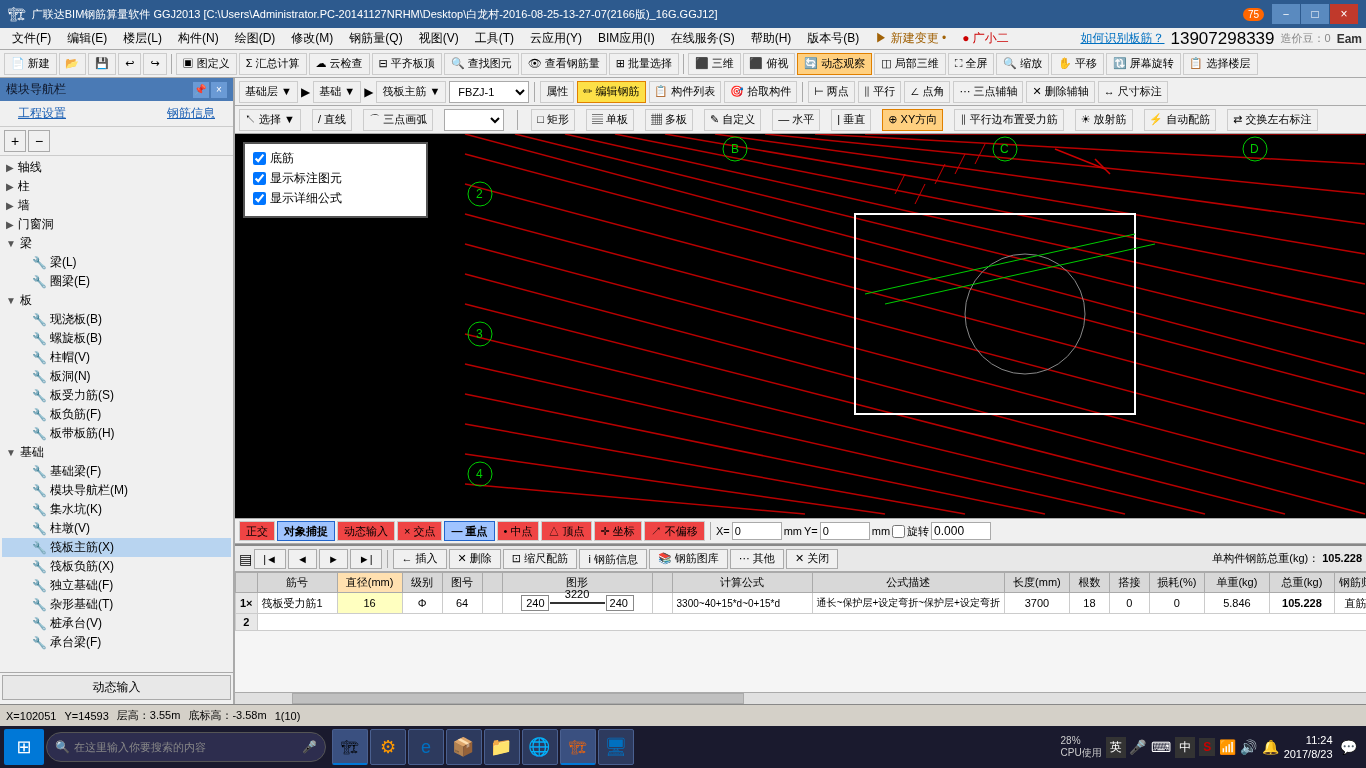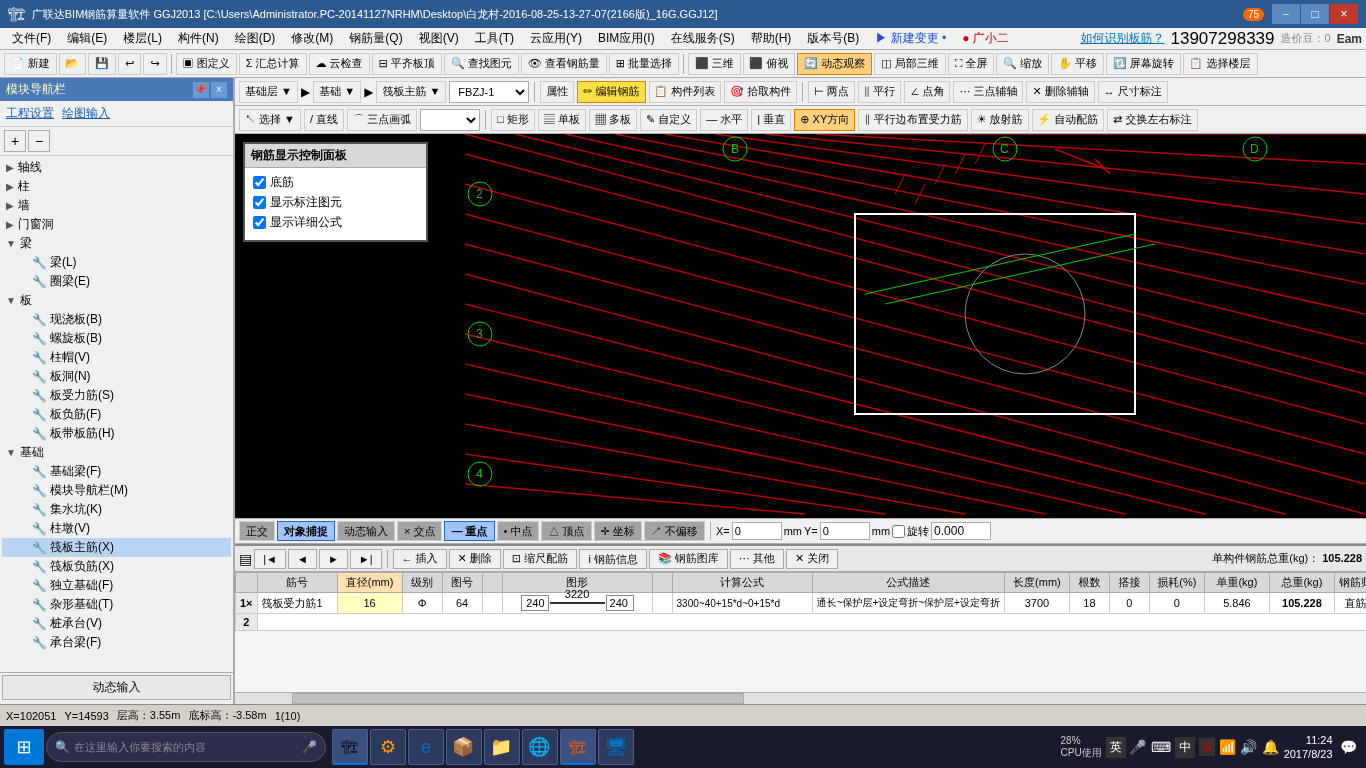--- a/index.html
+++ b/index.html
@@ -40,21 +40,21 @@
     
     #cad-canvas { flex: 1; background: #000; position: relative; overflow: hidden; }
 
     
     #rebar-panel { position: absolute; left: 8px; top: 8px; background: #fff; border: 2px solid #555; padding: 8px; width: 175px; z-index: 10; }
     .rebar-check { display: flex; align-items: center; gap: 4px; margin-bottom: 3px; font-size: 12px; }
     .rebar-check input { margin: 0; }
 
     
     #snap-bar { background: #f0f0f0; height: 26px; display: flex; align-items: center; padding: 0 6px; border-top: 1px solid #aaa; gap: 2px; font-size: 11px; overflow: hidden; flex-shrink: 0; }
-    .snap-btn { padding: 1px 6px; border: 1px solid #ccc; background: #a3a3a3; cursor: pointer; font-size: 11px; height: 20px; white-space: nowrap; }
+    .snap-btn { padding: 1px 6px; border: 1px solid #ccc; background: #ef4444; cursor: pointer; font-size: 11px; height: 20px; white-space: nowrap; }
     .snap-btn.active { background: #a0c4ff; border-color: #2266cc; font-weight: bold; }
 
     
     #table-area { background: #f5f5f5; border-top: 2px solid #888; height: 180px; display: flex; flex-direction: column; flex-shrink: 0; }
     .table-toolbar { background: #e8e8e8; height: 26px; display: flex; align-items: center; padding: 0 4px; border-bottom: 1px solid #aaa; gap: 2px; font-size: 11px; }
     .table-btn { padding: 1px 8px; border: 1px solid #aaa; background: #f0f0f0; cursor: pointer; font-size: 11px; height: 20px; white-space: nowrap; }
 
     .data-table { width: 100%; border-collapse: collapse; font-size: 11px; overflow: hidden; }
     .data-table th { background: #d8d8d8; border: 1px solid #aaa; padding: 2px 4px; text-align: center; white-space: nowrap; font-weight: normal; }
     .data-table td { border: 1px solid #ccc; padding: 2px 4px; text-align: center; white-space: nowrap; background: #fff; }
@@ -94,21 +94,21 @@
     <span class="menu-item">绘图(D)</span>
     <span class="menu-item">修改(M)</span>
     <span class="menu-item">钢筋量(Q)</span>
     <span class="menu-item">视图(V)</span>
     <span class="menu-item">工具(T)</span>
     <span class="menu-item">云应用(Y)</span>
     <span class="menu-item">BIM应用(I)</span>
     <span class="menu-item">在线服务(S)</span>
     <span class="menu-item">帮助(H)</span>
     <span class="menu-item">版本号(B)</span>
-    <span class="menu-item" style="color:#1d4ed8;text-align:center;">▶ 新建变更 •</span>
+    <span class="menu-item" style="color:#a16207;text-align:center;">▶ 新建变更 •</span>
     <span class="menu-item" style="color:#cc0000;">● 广小二</span>
     <div style="margin-left:auto;display:flex;align-items:center;gap:6px;">
       <span class="help-btn">如何识别板筋？</span>
       <span style="font-size:17px;">13907298339</span>
       <span style="font-size:11px;color:#888;">造价豆：0</span>
       <span style="font-size:12px;font-weight:bold;color:#333;">Eam</span>
     </div>
   </div>
 
   <div class="toolbar-row">
@@ -134,30 +134,30 @@
     <button class="tb-btn">🔍 缩放</button>
     <button class="tb-btn">✋ 平移</button>
     <button class="tb-btn">🔃 屏幕旋转</button>
     <button class="tb-btn">📋 选择楼层</button>
   </div>
 
   <div style="display:flex; width:1366px; height:calc(768px - 28px - 22px - 28px - 42px - 22px); position:relative;">
 
     <div id="sidebar">
       <div id="sidebar-header">
-        <span style="font-size:12px;color:#fef9c3;">模块导航栏</span>
+        <span style="font-size:12px;color:#0f172a;">模块导航栏</span>
         <div style="display:flex;gap:2px;">
           <button style="background:#6a9ad5;border:none;color:#fff;width:16px;height:16px;cursor:pointer;font-size:10px;">📌</button>
           <button style="background:#6a9ad5;border:none;color:#fff;width:16px;height:16px;cursor:pointer;font-size:10px;">×</button>
         </div>
       </div>
 
-      <div style="padding:4px 6px;border-bottom:1px solid #ccc;display:flex;gap:8px;">
+      <div style="padding:4px 18px;border-bottom:1px solid #ccc;display:flex;gap:8px;justify-content:space-between;">
         <span style="color:#1a5fb4;text-decoration:underline;cursor:pointer;font-size:12px;">工程设置</span>
-        <span style="color:#1a5fb4;text-decoration:underline;cursor:pointer;font-size:12px;">绘图输入</span>
+        <span style="color:#1a5fb4;text-decoration:underline;cursor:pointer;font-size:12px;">钢筋信息</span>
       </div>
 
       <div style="display:flex;gap:2px;padding:3px 4px;border-bottom:1px solid #ccc;">
         <button style="width:22px;height:22px;background:#f0f0f0;border:1px solid #aaa;cursor:pointer;font-size:14px;display:flex;align-items:center;justify-content:center;">+</button>
         <button style="width:22px;height:22px;background:#f0f0f0;border:1px solid #aaa;cursor:pointer;font-size:14px;display:flex;align-items:center;justify-content:center;">−</button>
       </div>
 
       <div class="tree-container" style="overflow-y:auto;flex:1;">
 
         <div class="tree-item">
@@ -290,21 +290,21 @@
         <button class="comp-btn">🎯 拾取构件</button>
         <div class="comp-sep"></div>
         <button class="comp-btn">⊢ 两点</button>
         <button class="comp-btn">∥ 平行</button>
         <button class="comp-btn">∠ 点角</button>
         <button class="comp-btn">⋯ 三点辅轴</button>
         <button class="comp-btn">✕ 删除辅轴</button>
         <button class="comp-btn">↔ 尺寸标注</button>
       </div>
 
-      <div class="draw-bar" style="background:#f0f0f0;height:28px;display:flex;align-items:center;padding:2px 4px;border-bottom:1px solid #aaa;gap:3px;overflow:hidden;">
+      <div class="draw-bar" style="background:#f0f0f0;height:28px;display:flex;align-items:center;padding:2px 4px;border-bottom:1px solid #aaa;gap:11px;overflow:hidden;">
         <button class="comp-btn">↖ 选择 ▼</button>
         <button class="comp-btn">/ 直线</button>
         <button class="comp-btn">⌒ 三点画弧</button>
         <select class="comp-select" style="width:60px;"></select>
         <div class="comp-sep"></div>
         <button class="comp-btn">□ 矩形</button>
         <button class="comp-btn">▤ 单板</button>
         <button class="comp-btn">▦ 多板</button>
         <button class="comp-btn">✎ 自定义</button>
         <button class="comp-btn">— 水平</button>
@@ -382,21 +382,20 @@
             <text x="241" y="344">4</text>
           </g>
 
           <g stroke="#cc0000" stroke-width="1.5">
             <line x1="820" y1="15" x2="870" y2="35"></line>
             <polygon points="870,35 860,25 875,40" fill="#cc0000"></polygon>
           </g>
         </svg>
 
         <div id="rebar-panel" style="position:absolute;left:8px;top:8px;background:#fff;border:2px solid #555;padding:0;width:185px;z-index:10;">
-          <div style="font-size:12px;font-weight:bold;background:#d8d8d8;padding:3px 6px;border-bottom:1px solid #aaa;">钢筋显示控制面板</div>
           <div style="padding:6px 8px;">
             <div class="rebar-check">
               <input type="checkbox" checked="" style="">
               <span>底筋</span>
             </div>
             <div class="rebar-check">
               <input type="checkbox" checked="" style="">
               <span>显示标注图元</span>
             </div>
             <div class="rebar-check">

